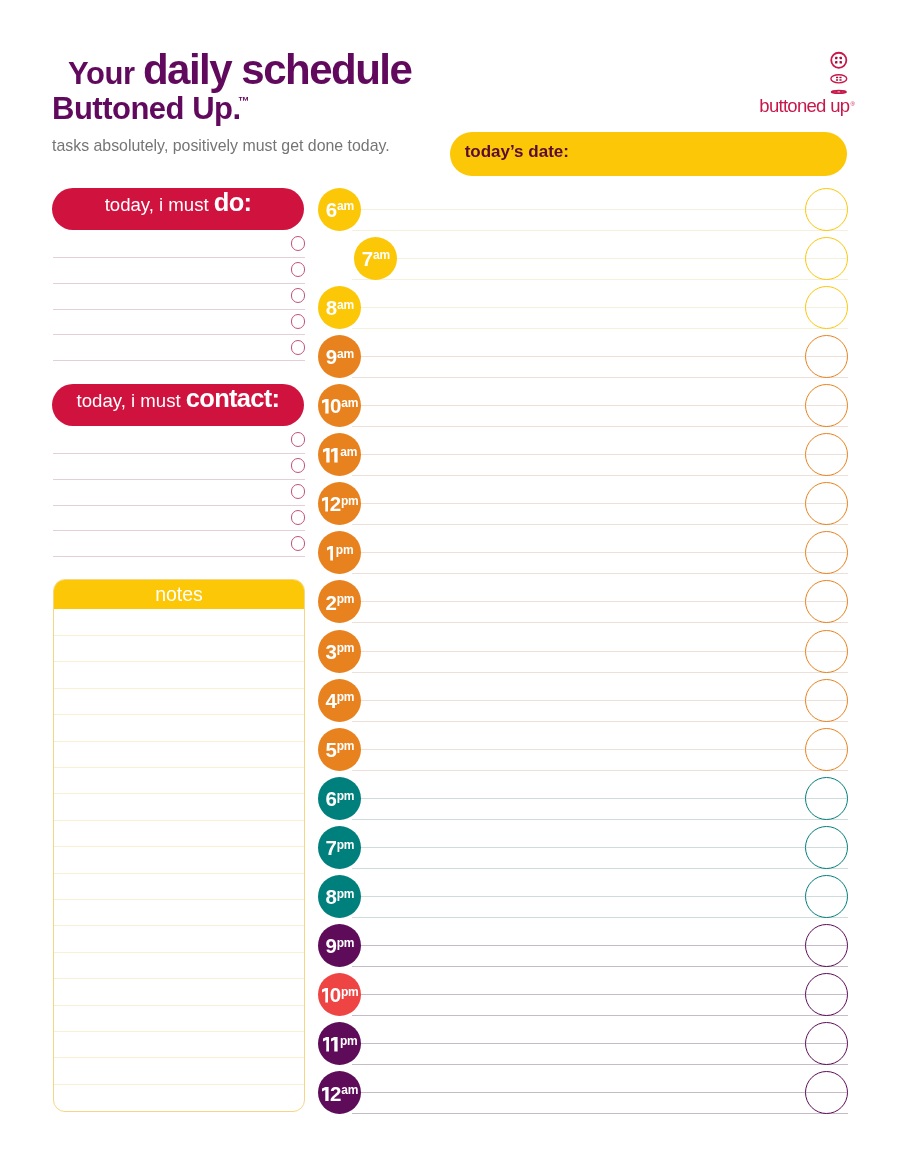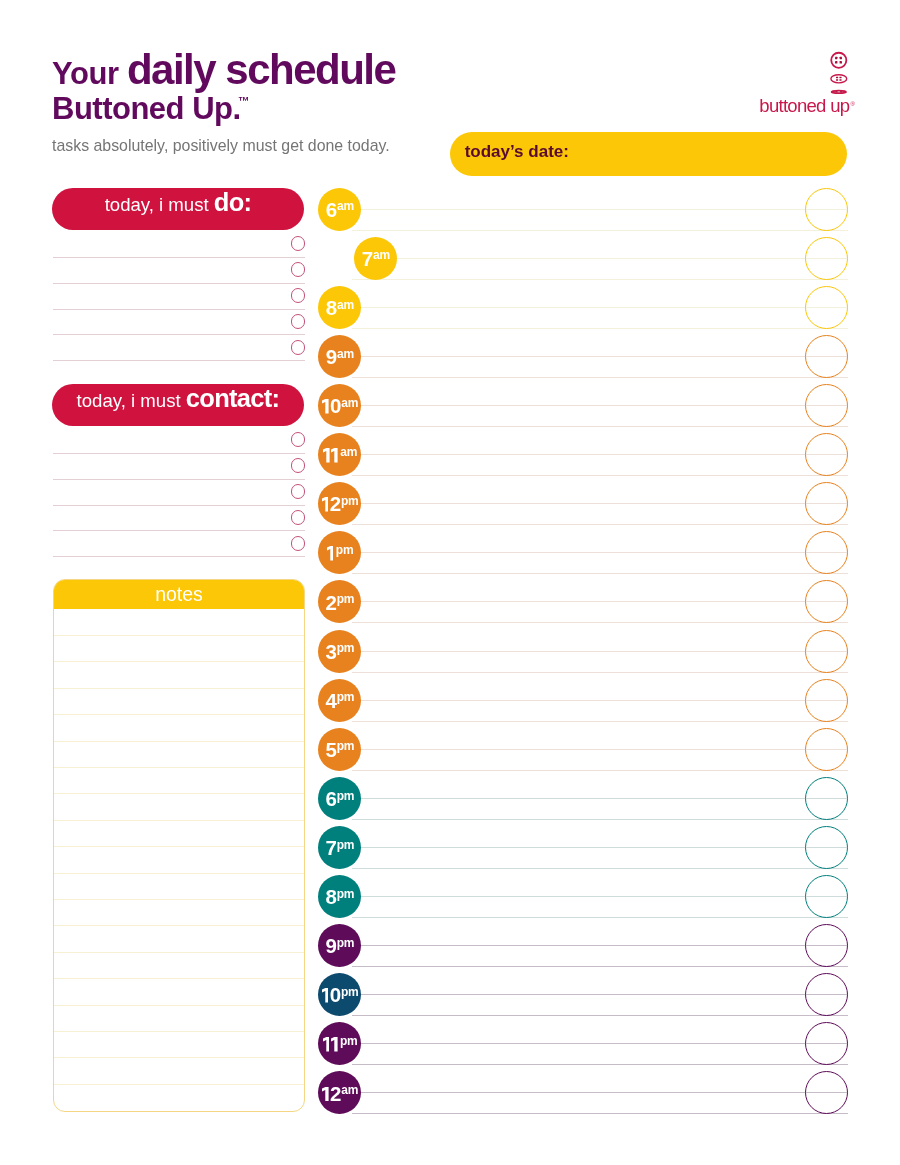--- a/index.html
+++ b/index.html
@@ -2,21 +2,21 @@
 <html><head>
 <meta charset="utf-8">
 <style>
   html,body{margin:0;padding:0;}
   body{width:900px;height:1165px;background:#ffffff;
        font-family:"Liberation Sans",sans-serif;overflow:hidden;position:relative;
        -webkit-font-smoothing:antialiased;}
   .page{position:absolute;left:0;top:0;width:900px;height:1165px;background:#fff;}
 
   
-  .title{position:absolute;left:52px;top:54px;height:32px;white-space:nowrap;color:#61095C;
+  .title{position:absolute;left:68px;top:54px;height:32px;white-space:nowrap;color:#61095C;
          line-height:32px;}
   .title .t-light{font-weight:700;font-size:31px;letter-spacing:-0.4px;}
   .title .t-bold{font-weight:700;font-size:42px;letter-spacing:-1.5px;}
   .brandline{position:absolute;left:52px;top:93px;height:32px;white-space:nowrap;color:#61095C;
              font-size:31px;line-height:32px;font-weight:700;letter-spacing:-0.5px;}
   .brandline .tm{font-size:11.5px;font-weight:700;position:relative;top:-14.5px;left:-2.5px;letter-spacing:0px;}
   .subtitle{position:absolute;left:52px;top:136px;color:#757575;font-size:15.9px;
             line-height:19.9px;font-weight:400;white-space:nowrap;}
 
   
@@ -192,21 +192,21 @@
       <div class="tcircle" style="left: 318px; top: 875px; background: rgb(0, 128, 125);">
         <span class="tlab"><span class="tnum"><span>8</span></span><span class="tsuf">pm</span></span>
       </div>
       <div class="srow-line" style="top: 945.1px; left: 361px; width: 487px; background: rgb(198, 188, 200);"></div>
       <div class="srow-line" style="top: 966.1px; left: 352px; width: 496px; background: rgb(198, 188, 200);"></div>
       <div class="tcircle" style="left: 318px; top: 924.1px; background: rgb(94, 11, 89);">
         <span class="tlab"><span class="tnum"><span>9</span></span><span class="tsuf">pm</span></span>
       </div>
       <div class="srow-line" style="top: 994.2px; left: 361px; width: 487px; background: rgb(198, 188, 200);"></div>
       <div class="srow-line" style="top: 1015.2px; left: 352px; width: 496px; background: rgb(198, 188, 200);"></div>
-      <div class="tcircle" style="left: 318px; top: 973.2px; background: #0c4a6e;">
+      <div class="tcircle" style="left: 318px; top: 973.2px; background: #ef4444;">
         <span class="tlab"><span class="tnum"><svg class="g1" viewBox="0 0 6.6 14.6" preserveAspectRatio="none">
               <path d="M3.35 0 L6.6 0 L6.6 14.6 L3.3 14.6 L3.3 3.0 L0 4.55 L0 1.6 Z"></path>
             </svg><span>0</span></span><span class="tsuf">pm</span></span>
       </div>
       <div class="srow-line" style="top: 1043.3px; left: 361px; width: 487px; background: rgb(198, 188, 200);"></div>
       <div class="srow-line" style="top: 1064.3px; left: 352px; width: 496px; background: rgb(198, 188, 200);"></div>
       <div class="tcircle" style="left: 318px; top: 1022.3px; background: rgb(94, 11, 89);">
         <span class="tlab"><span class="tnum"><svg class="g1" viewBox="0 0 6.6 14.6" preserveAspectRatio="none">
               <path d="M3.35 0 L6.6 0 L6.6 14.6 L3.3 14.6 L3.3 3.0 L0 4.55 L0 1.6 Z"></path>
             </svg><svg class="g1" viewBox="0 0 6.6 14.6" preserveAspectRatio="none">

